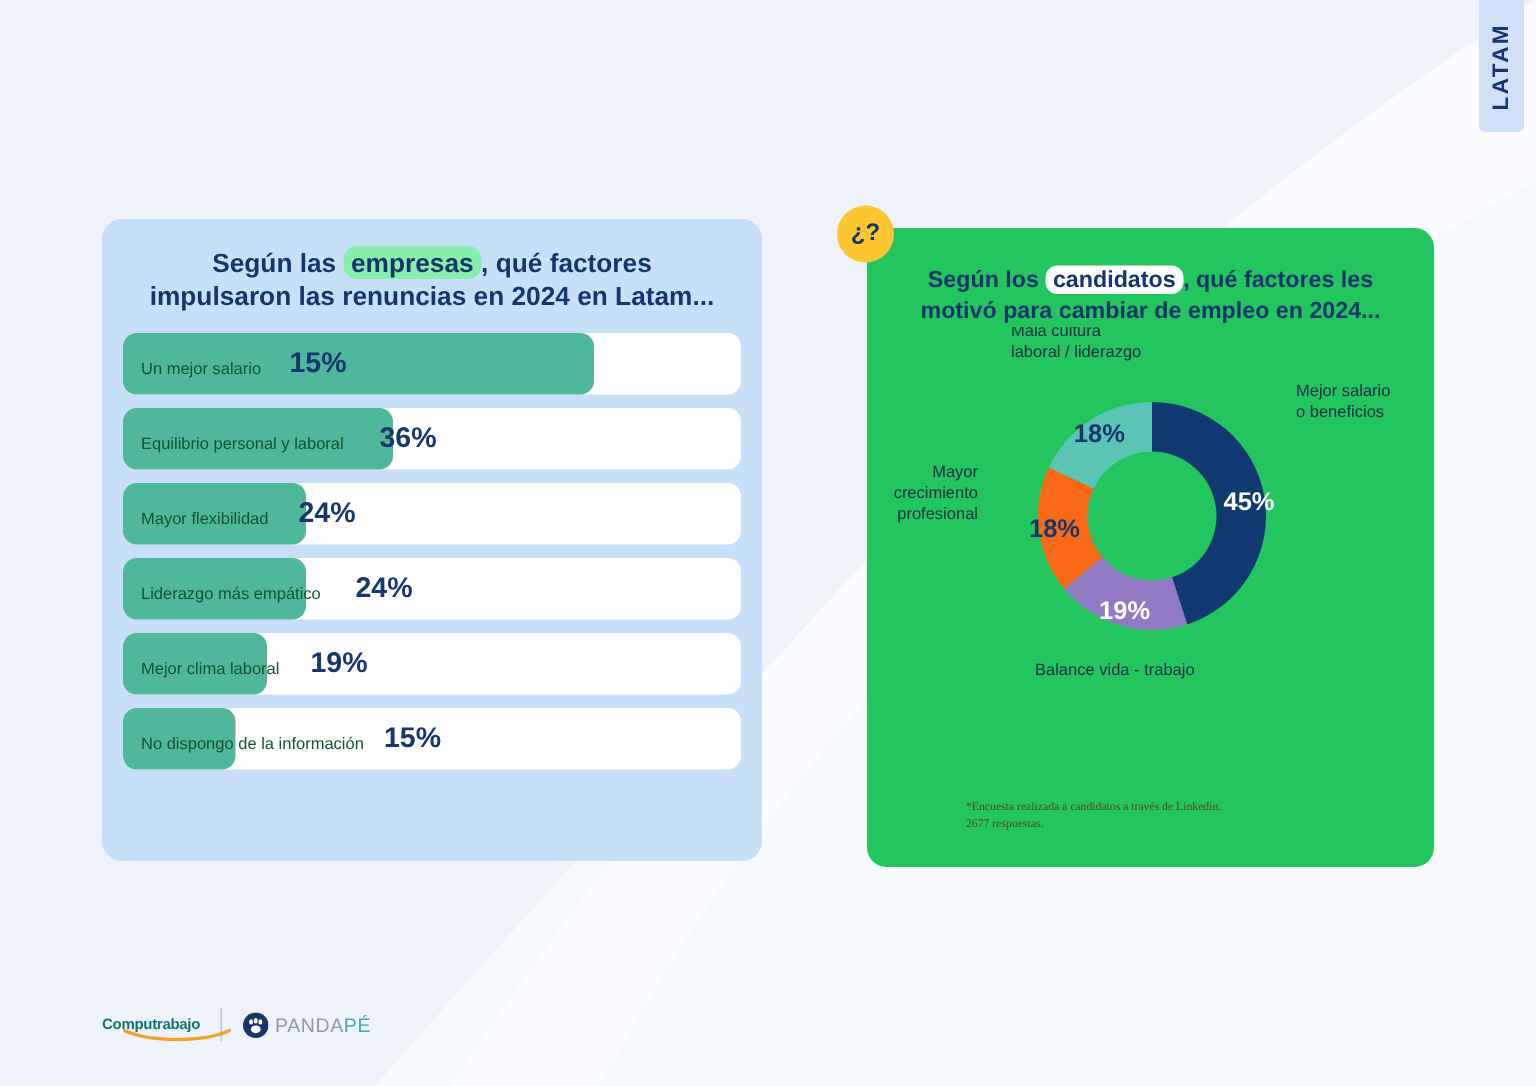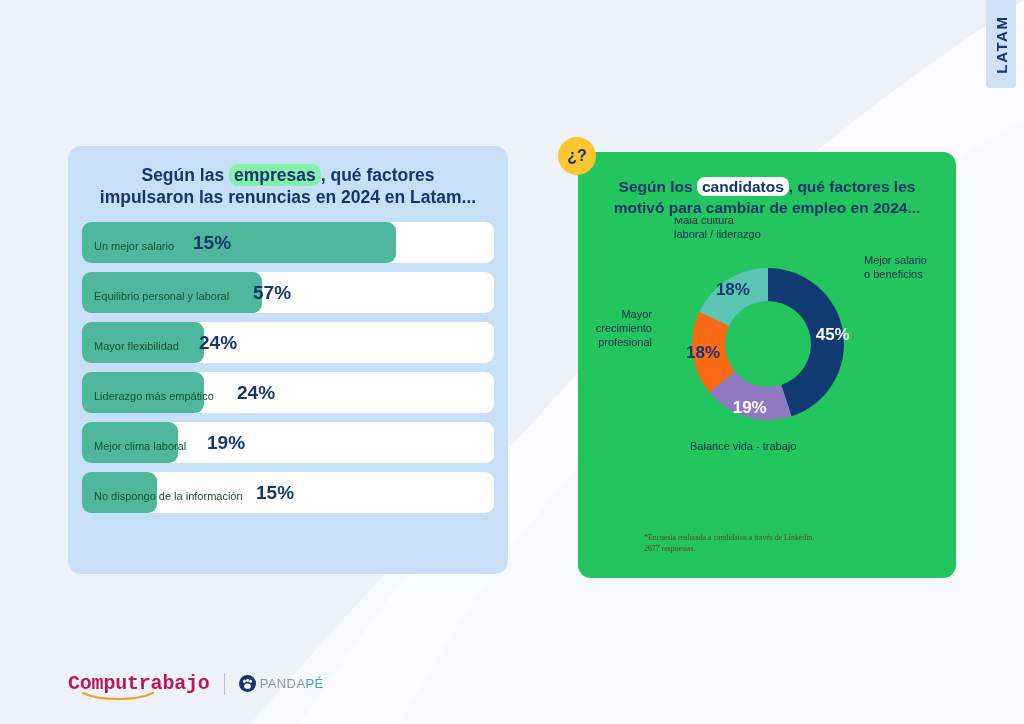--- a/index.html
+++ b/index.html
@@ -183,25 +183,24 @@
     position: absolute;
     left: 68px;
     top: 672px;
     display: flex;
     align-items: center;
     gap: 14px;
     z-index: 5;
   }
   #ct-logo {
     position: relative;
-    font-size: 20px;
-    font-weight: bold;
-    color: #be185d;
+    font-size: 10px;
+    font-weight: bold;
+    color: #0f766e;
     letter-spacing: -0.2px;
-    font-family: Liberation Mono, monospace;
   }
   #ct-swoosh {
     position: absolute;
     left: 14px;
     bottom: -6px;
   }
   #footer-divider {
     width: 1px;
     height: 22px;
     background: #b9c6d8;
@@ -241,21 +240,21 @@
   </div>
   <div class="bars" id="bars-container">
       <div class="bar-row">
         <div class="bar-fill" style="width: 314px; background: rgb(79, 183, 155);"></div>
         <div class="bar-label">Un mejor salario</div>
         <div class="bar-value" style="left: 111px;">15%</div>
       </div>
       <div class="bar-row">
         <div class="bar-fill" style="width: 180px; background: rgb(79, 183, 155);"></div>
         <div class="bar-label">Equilibrio personal y laboral</div>
-        <div class="bar-value" style="left: 171px;">57%</div>
+        <div class="bar-value" style="left: 171px;">36%</div>
       </div>
       <div class="bar-row">
         <div class="bar-fill" style="width: 122px; background: rgb(79, 183, 155);"></div>
         <div class="bar-label">Mayor flexibilidad</div>
         <div class="bar-value" style="left: 117px;">24%</div>
       </div>
       <div class="bar-row">
         <div class="bar-fill" style="width: 122px; background: rgb(79, 183, 155);"></div>
         <div class="bar-label">Liderazgo más empático</div>
         <div class="bar-value" style="left: 155px;">24%</div>

